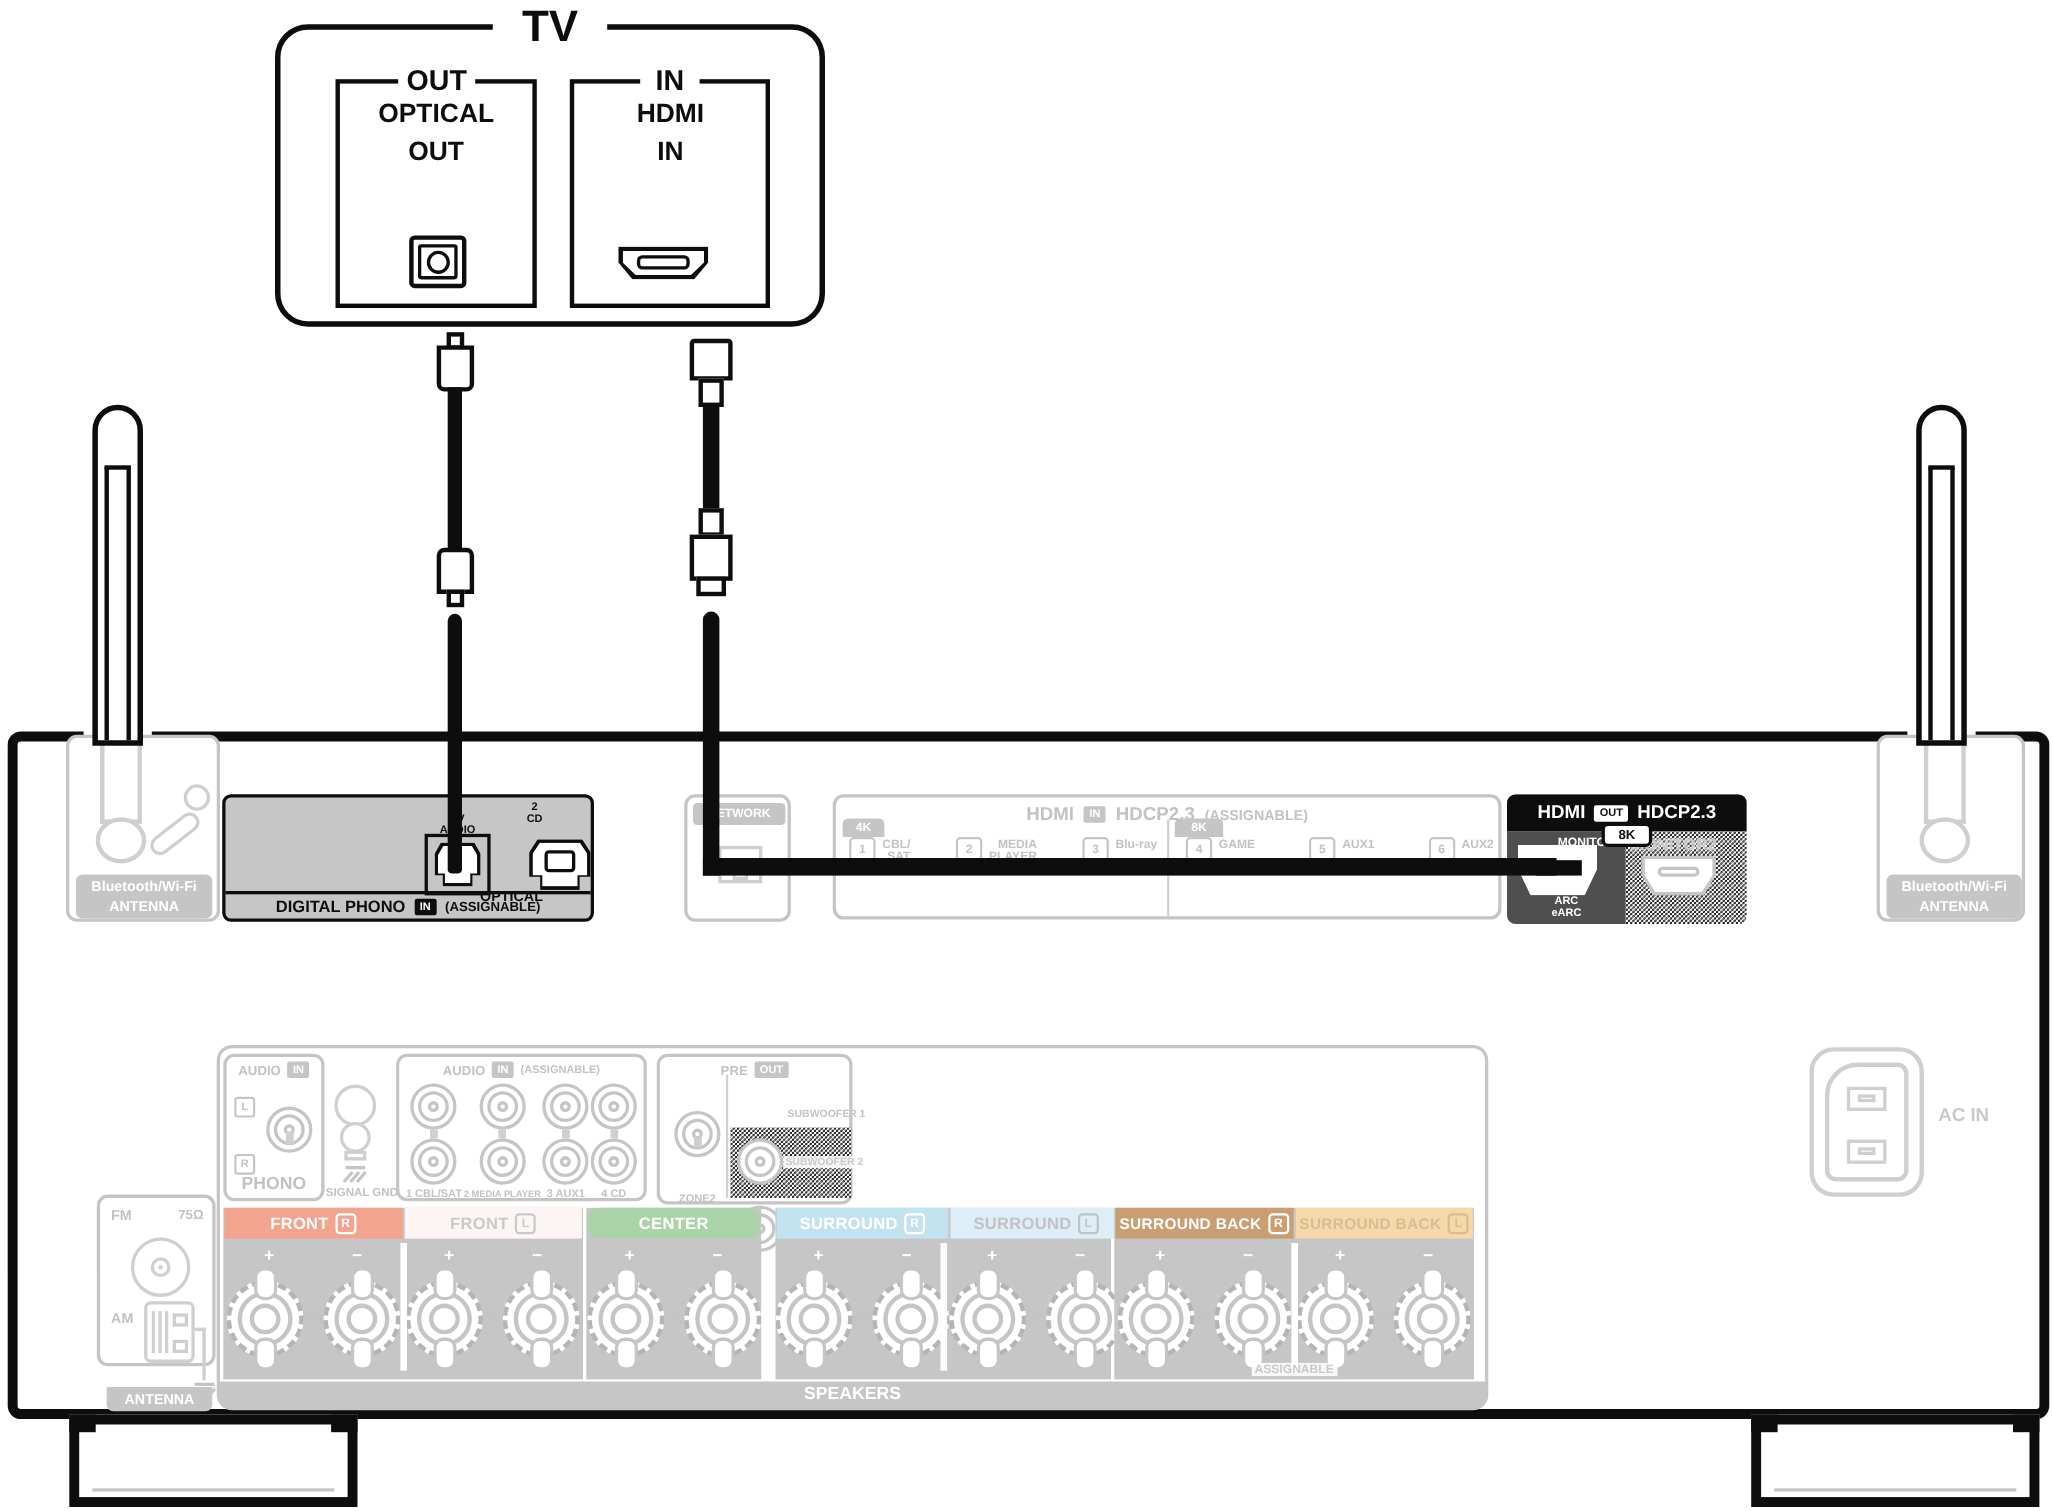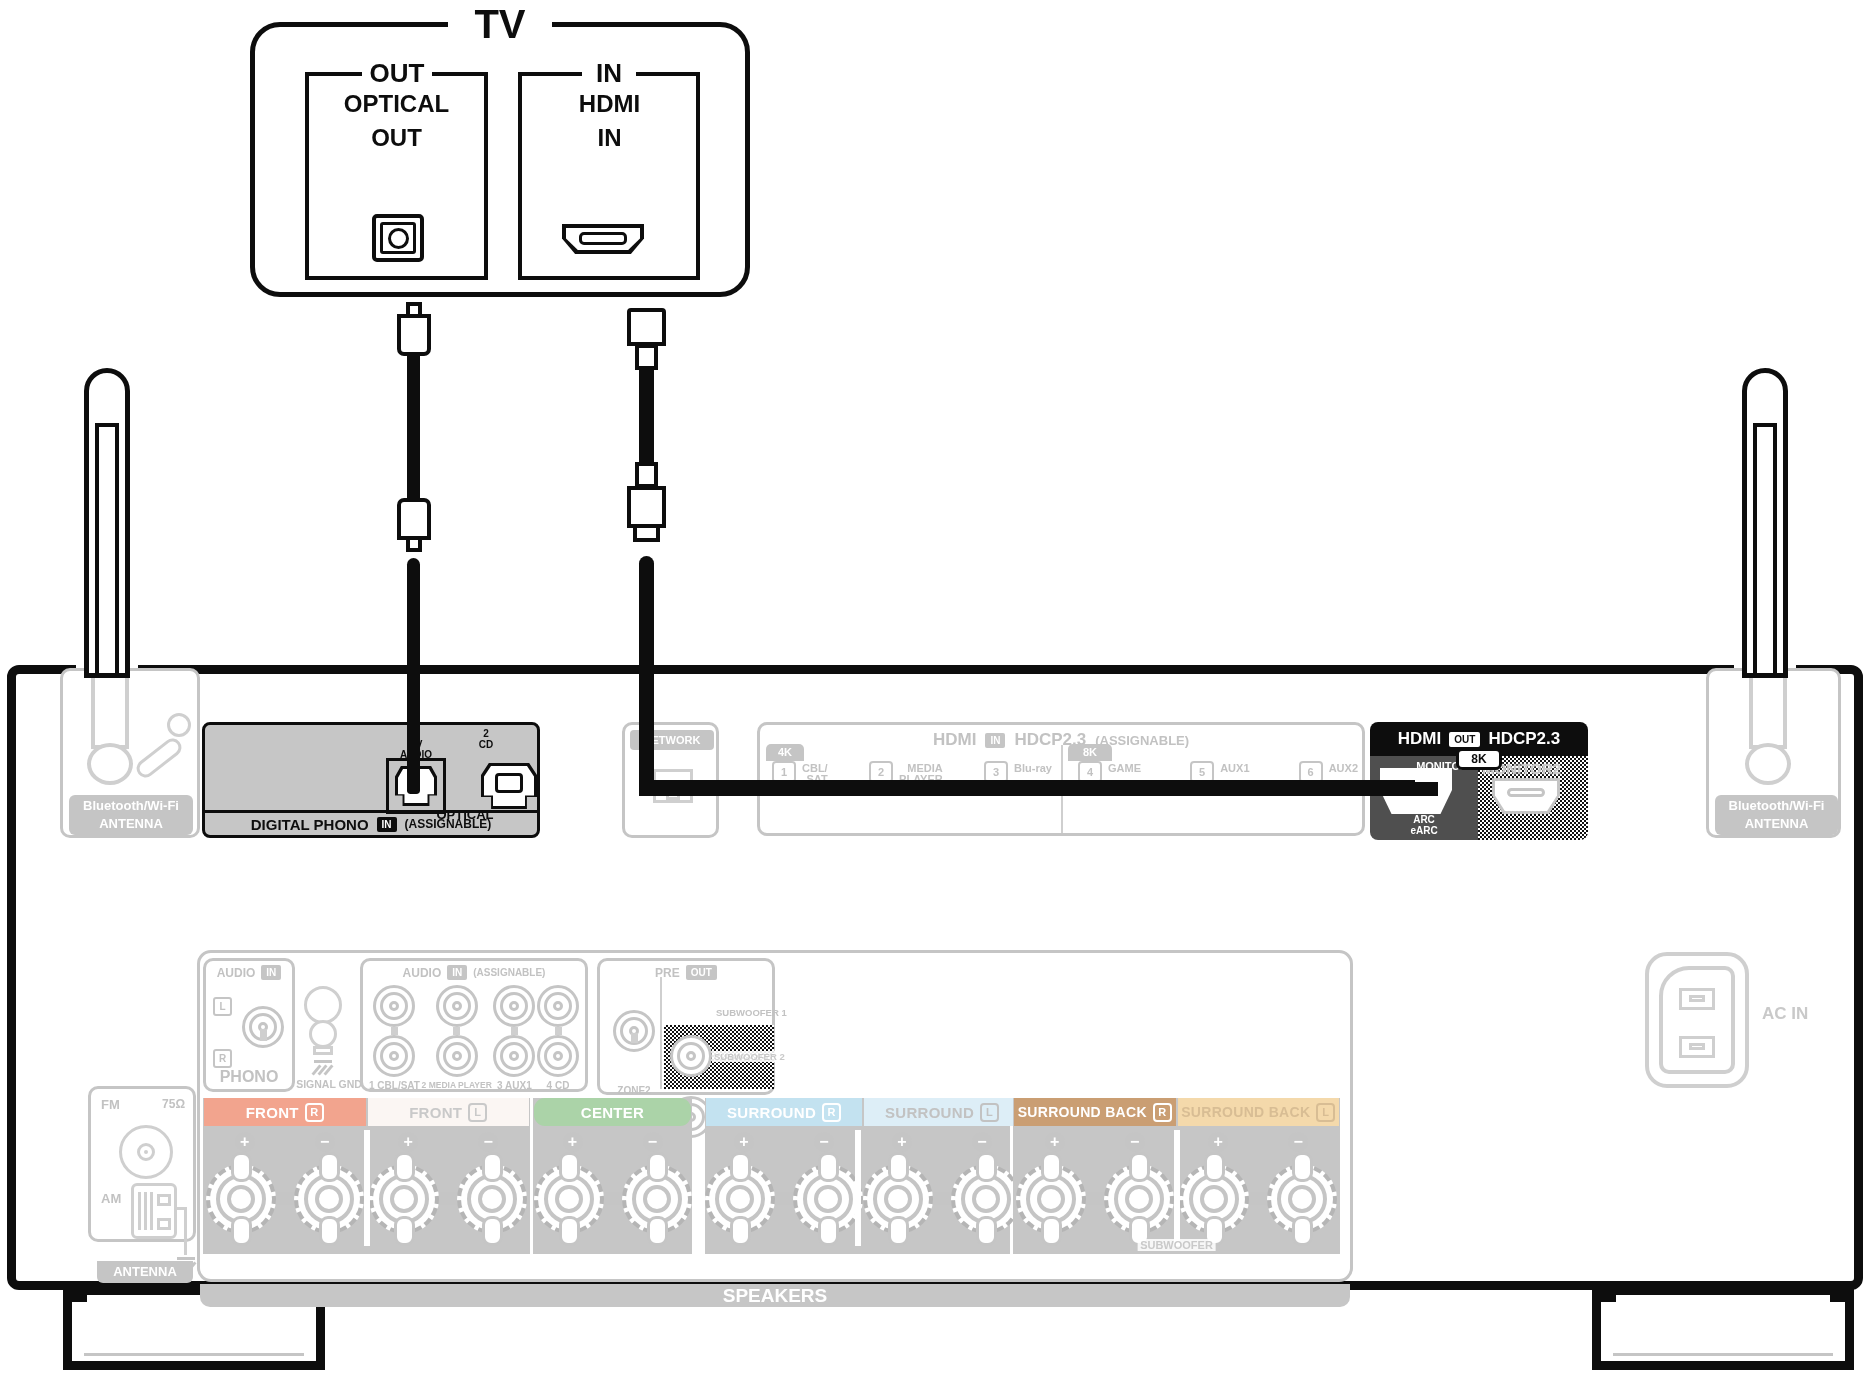--- a/index.html
+++ b/index.html
@@ -101,21 +101,21 @@
   .signrow{display:flex;justify-content:center;gap:60px;margin-top:6px;}
   .sign{width:20px;height:20px;border-radius:50%;background:#c5c5c5;color:#fff;font-size:16px;font-weight:bold;line-height:20px;text-align:center;}
   .postrow{display:flex;justify-content:center;margin-top:12px;}
   .post{position:relative;width:62px;height:62px;border:4px dashed #b5b5b5;border-radius:50%;background:#fff;box-sizing:content-box;}
   .post::before{content:"";position:absolute;inset:6px;border:4px solid #c5c5c5;border-radius:50%;}
   .post::after{content:"";position:absolute;inset:17px;border:4px solid #c5c5c5;border-radius:50%;}
   .nub{position:absolute;left:50%;width:15px;height:24px;margin-left:-10px;background:#fff;border:3px solid #c5c5c5;border-radius:9px;}
   .nub.t{top:-16px;}.nub.b{bottom:-16px;}
   .pbar{width:18px;height:13px;background:#c5c5c5;margin-top:28px;}
   .pdiv{position:absolute;top:32px;bottom:8px;left:calc(50% - 3px);width:6px;background:#fff;z-index:2;}
-  .spk-strip{left:200px;top:1256px;width:1150px;height:23px;background:#c6c6c6;border-radius:0 0 10px 10px;color:#fff;font-size:19px;font-weight:bold;text-align:center;line-height:23px;margin-top:28px;}
+  .spk-strip{left:200px;top:1256px;width:1150px;height:23px;background:#c6c6c6;border-radius:0 0 10px 10px;color:#fff;font-size:16px;font-weight:bold;text-align:center;line-height:23px;}
 
   
   .foot{border:9px solid #0d0d0d;background:#fff;box-sizing:border-box;}
   .foot .tabL{position:absolute;left:-9px;top:-9px;width:24px;height:16px;background:#0d0d0d;}
   .foot .tabR{position:absolute;right:-9px;top:-9px;width:24px;height:16px;background:#0d0d0d;}
   .foot .gl{position:absolute;left:12px;right:12px;bottom:5px;height:3px;background:#c5c5c5;}
 </style>
 </head>
 <body>
 
@@ -528,21 +528,21 @@
             <span class="nub b"></span>
           </div>
           <div class="pbar"></div>
           <div class="post">
             <span class="nub t"></span>
             <span class="nub b"></span>
           </div>
         </div>
     </div>
     <div class="pdiv"></div>
-    <span class="abs b" style="left:50%;bottom:3px;transform:translateX(-50%);font-size:11px;color:#c9c9c9;background:rgba(255,255,255,.85);padding:0 3px;z-index:3;">SUBWOOFER</span>
+    <span class="abs b" style="left:50%;bottom:3px;transform:translateX(-50%);font-size:11px;color:#c9c9c9;background:rgba(255,255,255,.85);padding:0 3px;z-index:3;">ASSIGNABLE</span>
   </div>
 
   <div class="abs spk-strip" style="z-index:2;">SPEAKERS</div>
 
   <div class="abs gbox" style="left:88px;top:1040px;width:108px;height:156px;z-index:2;margin-top:46px;">
     <span class="abs b gray" style="left:10px;top:8px;font-size:13px;">FM</span>
     <span class="abs b gray" style="right:8px;top:8px;font-size:12px;">75Ω</span>
     <div class="abs" style="left:28px;top:36px;width:54px;height:54px;border:3px solid #cfcfcf;border-radius:50%;box-sizing:border-box;">
       <div class="abs" style="left:15px;top:15px;width:18px;height:18px;border:3px solid #cfcfcf;border-radius:50%;box-sizing:border-box;"></div>
       <div class="abs" style="left:22px;top:22px;width:4px;height:4px;background:#cfcfcf;border-radius:50%;"></div>

